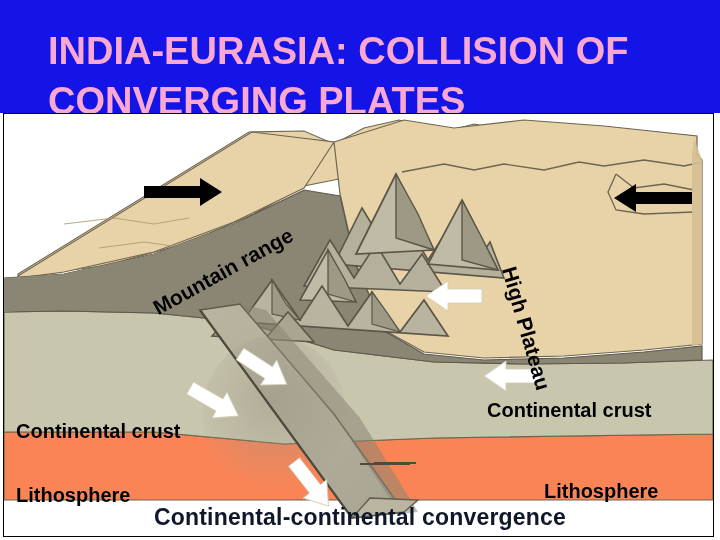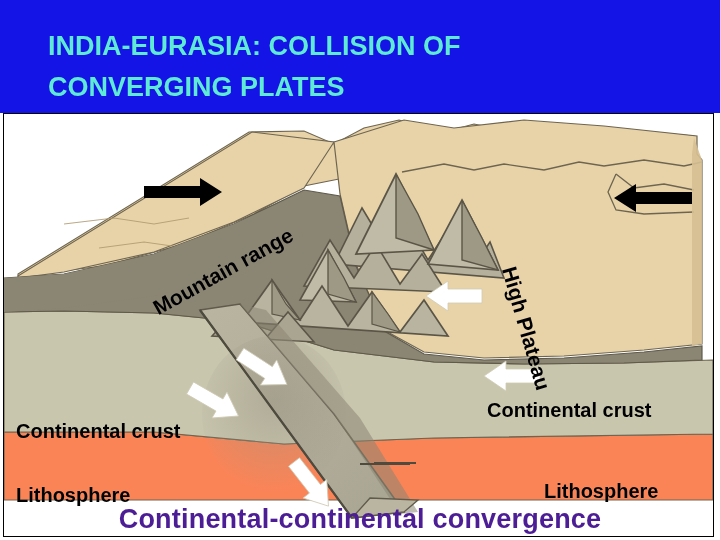--- a/index.html
+++ b/index.html
@@ -10,22 +10,22 @@
   }
   #slide{position:relative;width:720px;height:540px;}
 
   
   #title-banner{
     position:absolute;left:0;top:0;width:720px;height:113px;
     background:#1414e6;
   }
   #slide-title{
     position:absolute;left:48px;top:26px;width:650px;
-    color:#5eead4;
-    font-size:27px;font-weight:bold;line-height:41px;
+    color:#f9a8d4;
+    font-size:38px;font-weight:bold;line-height:50px;
     letter-spacing:0px;
     white-space:pre-line;
   }
 
   
   #figure{
     position:absolute;left:3px;top:113px;width:711px;height:424px;
     background:#ffffff;
     border:1px solid #000000;
     box-sizing:border-box;
@@ -52,21 +52,21 @@
   }
   #lbl-cont-crust-left{ left:12px;top:306px;font-size:20px; }
   #lbl-lithosphere-left{ left:12px;top:370px;font-size:20px; }
   #lbl-cont-crust-right{ left:483px;top:285px;font-size:20px; }
   #lbl-lithosphere-right{ left:540px;top:366px;font-size:20px; }
 
   
   #caption{
     position:absolute;left:0;top:504px;width:720px;
     text-align:center;
-    font-size:27px;font-weight:bold;color:#4c1d95;
+    font-size:23px;font-weight:bold;color:#0f172a;
     letter-spacing:.2px;
   }
 </style>
 </head>
 <body>
 
 <div id="slide">
 
   <div id="title-banner">
     <div id="slide-title">INDIA-EURASIA: COLLISION OF

